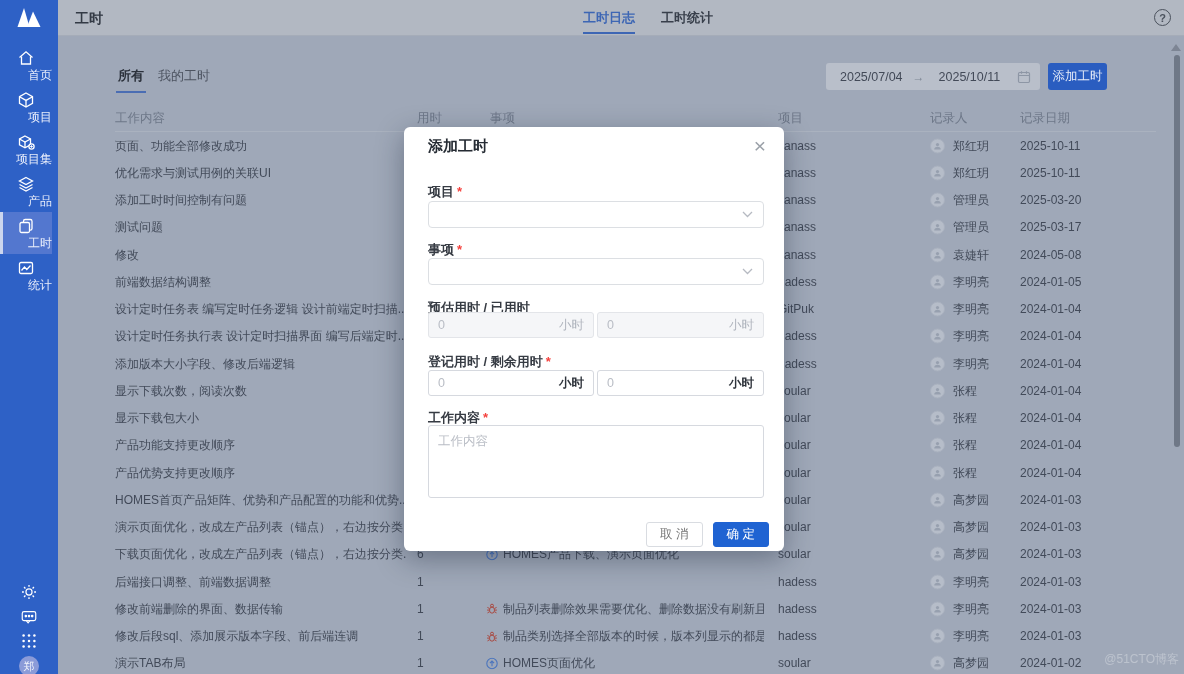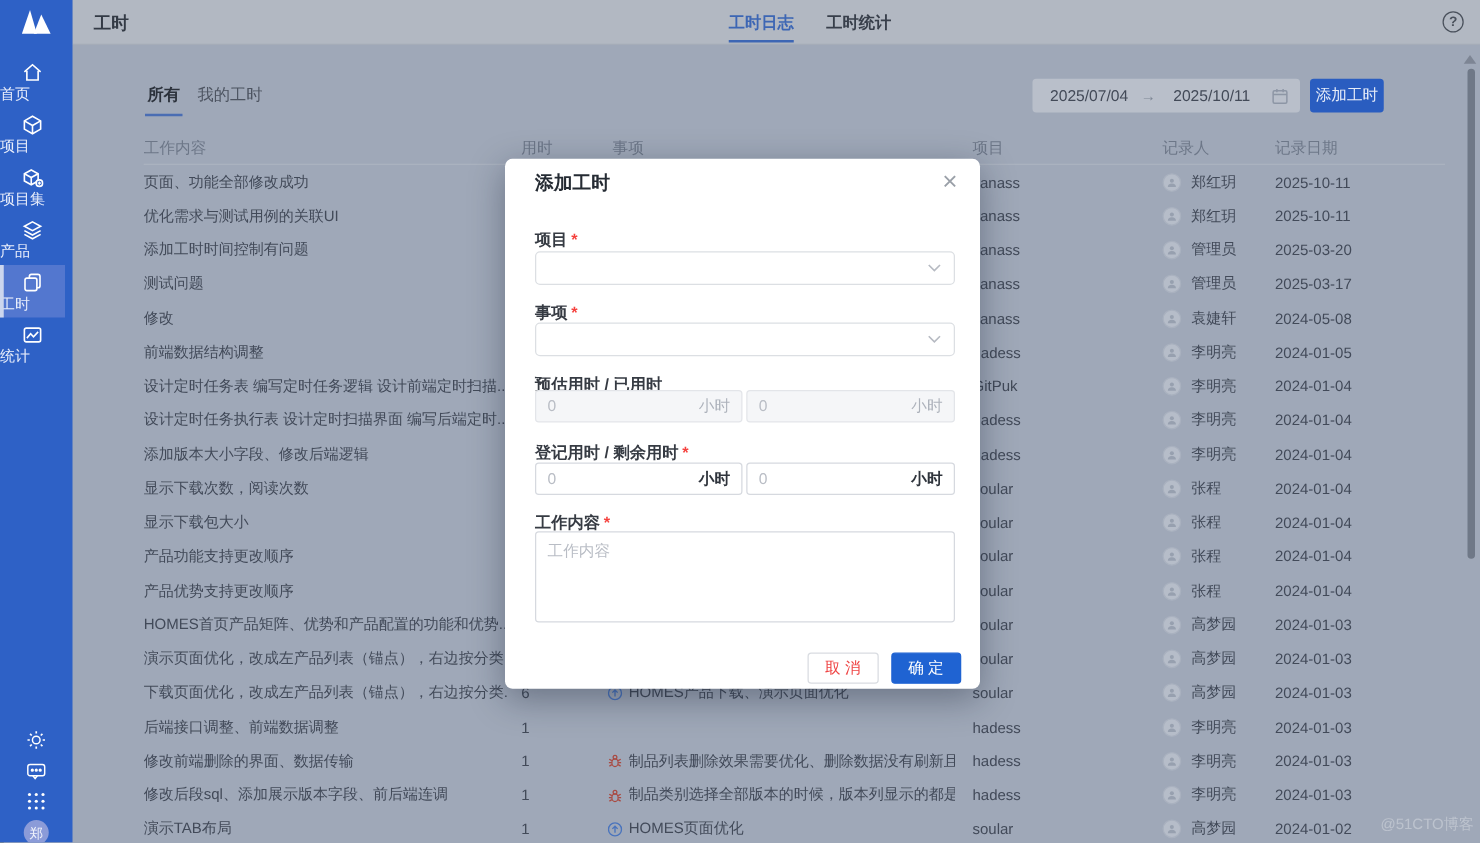--- a/index.html
+++ b/index.html
@@ -5,21 +5,21 @@
   * { margin:0; padding:0; box-sizing:border-box; }
   html,body { width:1184px; height:674px; overflow:hidden; }
   body { font-family:"Liberation Sans","DejaVu Sans",sans-serif; position:relative; background:#9fa8b8; }
 
   
   .edge-strip { position:absolute; left:0; top:0; width:3px; height:674px; background:#1c372c; z-index:3; }
 
   
   .sidebar { position:absolute; left:0; top:0; width:58px; height:674px; background:#2e61c6; z-index:4; }
   .logo { position:absolute; left:0; top:0; width:58px; height:36px; display:flex; align-items:center; justify-content:center; }
-  .s-item { position:absolute; left:0; width:52px; height:42px; color:#e9eefb; text-align:left; cursor:pointer; }
+  .s-item { position:absolute; left:0; width:52px; height:42px; color:#e9eefb; text-align:right; cursor:pointer; }
   .s-item .s-icon { display:block; margin:5px auto 1px; width:18px; height:18px; }
   .s-item .s-label { display:block; font-size:12px; line-height:14px; }
   .s-item.active { background:#5377cf; }
   .s-item.active::before { content:""; position:absolute; left:0; top:0; width:3px; height:100%; background:#ccd6ee; }
   .s-bottom { position:absolute; left:0; width:58px; display:flex; justify-content:center; color:#fff; }
   .avatar-big { width:20px; height:20px; border-radius:50%; background:#8b9bd8; color:#f0f3fb; font-size:11px; display:flex; align-items:center; justify-content:center; }
 
   
   .topbar { position:absolute; left:58px; top:0; width:1126px; height:36px; background:#b2b8c2; border-bottom:1px solid #a5acb8; z-index:2; }
   .page-title { position:absolute; left:17px; top:10px; font-size:14px; font-weight:bold; color:#333a45; }
@@ -77,21 +77,21 @@
   .hbox.w1 { width:166px; } .hbox.w2 { width:167px; }
   .hbox input { border:none; outline:none; background:transparent; width:100px; font-size:12.5px; padding-left:9px; font-family:inherit; color:#3a3f47; }
   .hbox input::placeholder { color:#b9bdc5; }
   .hbox .suffix { position:absolute; right:9px; font-size:12.5px; font-weight:600; color:#2f343c; }
   .hbox.disabled { background:#f5f6f8; border-color:#e3e5e9; }
   .hbox.disabled .suffix { color:#adb2bb; font-weight:400; }
   .m-textarea { position:absolute; left:24px; top:298px; width:336px; height:73px; border:1px solid #d6d9df; border-radius:3px; resize:none; font-size:12.5px; padding:7px 9px; font-family:inherit; color:#3a3f47; }
   .m-textarea::placeholder { color:#b9bdc5; }
   .m-btns { position:absolute; right:15px; top:395px; display:flex; gap:10px; }
   .btn { height:25px; border-radius:3px; font-size:12.5px; cursor:pointer; font-family:inherit; padding:0 13px; }
-  .btn.cancel { background:#fff; border:1px solid #d9dce1; color:#ef4444; }
+  .btn.cancel { background:#fff; border:1px solid #d9dce1; color:#737373; }
   .btn.ok { background:#1f63d2; border:1px solid #1f63d2; color:#fff; }
 
   svg { display:block; }
 </style>
 </head>
 <body>
 
 <div class="sidebar">
   <div class="logo">
     <span>

